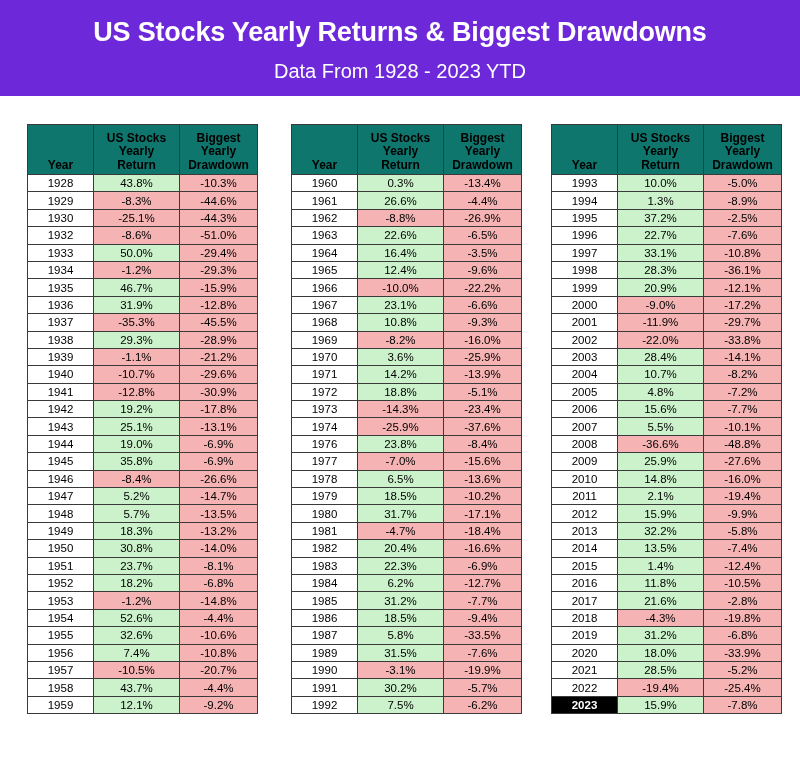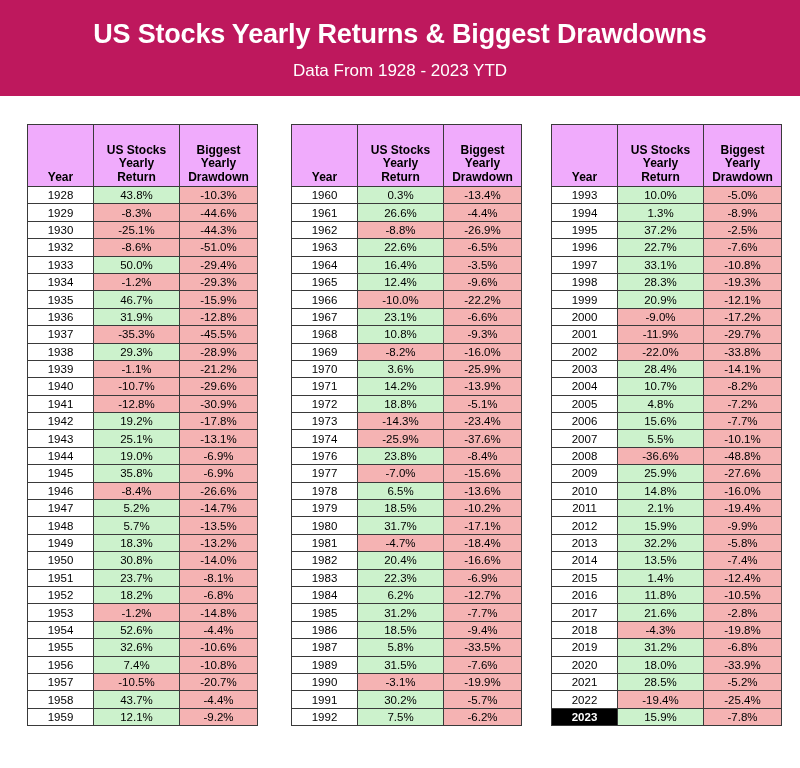--- a/index.html
+++ b/index.html
@@ -13,38 +13,38 @@
   #page {
     position: relative;
     width: 800px; height: 768px;
     background: #ffffff;
   }
   
   .banner {
     position: absolute;
     left: 0; top: 0;
     width: 800px; height: 96px;
-    background: #be185d;
+    background: #6d28d9;
     display: flex;
     flex-direction: column;
     align-items: center;
     justify-content: center;
     padding-top: 4px;
   }
   .banner-title {
     color: #ffffff;
     font-size: 27px;
     font-weight: bold;
     letter-spacing: -0.2px;
     line-height: 1.1;
     white-space: nowrap;
   }
   .banner-subtitle {
     color: #ffffff;
-    font-size: 17px;
+    font-size: 20px;
     font-weight: normal;
     margin-top: 12px;
     line-height: 1.1;
     white-space: nowrap;
   }
   
   .tables-area {
     position: absolute;
     left: 0; top: 96px;
     width: 800px; height: 672px;
@@ -72,25 +72,25 @@
     text-align: center;
     height: 17.4px;
     padding: 0 1px;
     line-height: 16px;
     color: #000000;
     white-space: nowrap;
   }
   .grid-table thead th {
     font-weight: bold;
     font-size: 12px;
-    height: 62px;
+    height: 50px;
     vertical-align: bottom;
     padding-bottom: 2px;
     line-height: 13.5px;
-    background: #f0abfc;
+    background: #0f766e;
   }
   .grid-table thead th.hd-year { vertical-align: bottom; }
   .cell-year { background: #ffffff; }
   .pos { background: #ccf2cc; }
   .neg { background: #f5b3b3; }
   .cell-year.highlight {
     background: #000000;
     color: #ffffff;
     font-weight: bold;
     margin-left: 36px;
@@ -485,21 +485,21 @@
             <td class="neg">-7.6%</td>
           </tr>
           <tr>
             <td class="cell-year">1997</td>
             <td class="pos">33.1%</td>
             <td class="neg">-10.8%</td>
           </tr>
           <tr>
             <td class="cell-year">1998</td>
             <td class="pos">28.3%</td>
-            <td class="neg">-19.3%</td>
+            <td class="neg">-36.1%</td>
           </tr>
           <tr>
             <td class="cell-year">1999</td>
             <td class="pos">20.9%</td>
             <td class="neg">-12.1%</td>
           </tr>
           <tr>
             <td class="cell-year">2000</td>
             <td class="neg">-9.0%</td>
             <td class="neg">-17.2%</td>

